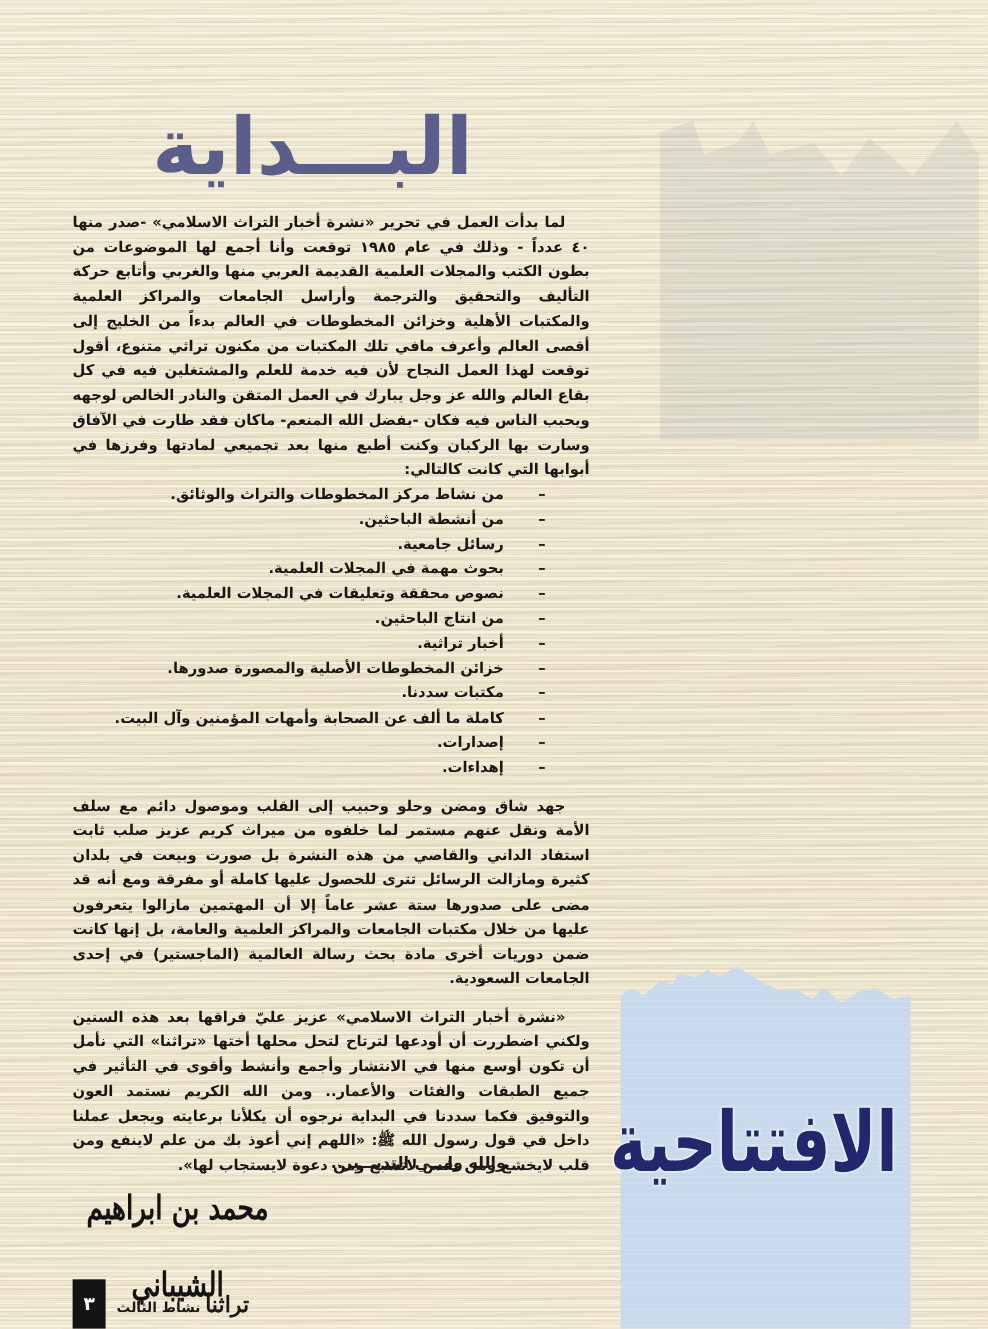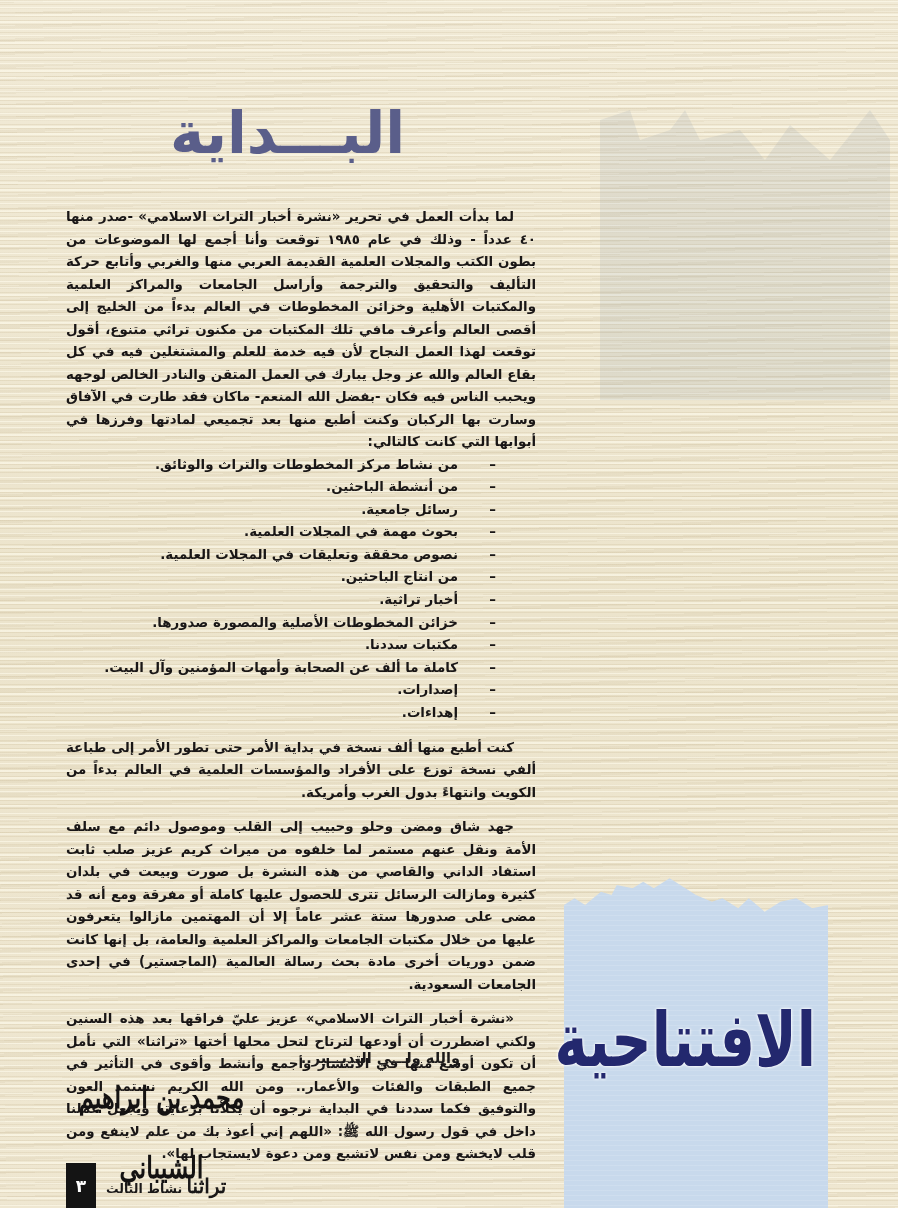--- a/index.html
+++ b/index.html
@@ -13,26 +13,26 @@
       linear-gradient(180deg, #f1ead6 0%, #ece4cc 50%, #efe7d1 100%);
     font-family: "DejaVu Sans", sans-serif;
     color:#1c1a1a;
   }
   .watermark {
     position:absolute; left:590px; top:100px; width:308px; height:300px;
     opacity:0.18;
   }
   .heading {
     position:absolute; left:170px; top:88px; width:260px; height:90px;
-    text-align:left; direction:rtl;
+    text-align:center; direction:rtl;
     font-family:"DejaVu Sans", sans-serif; font-weight:bold;
-    font-size:58px; color:#5a5e8a; letter-spacing:6px; line-height:90px;
+    font-size:72px; color:#5a5e8a; letter-spacing:6px; line-height:90px;
   }
   .article {
-    position:absolute; left:66px; top:206px; width:470px;
+    position:absolute; left:66px; top:192px; width:470px;
     direction:rtl; text-align:justify; text-align-last:right;
     font-family:"DejaVu Sans", sans-serif; font-size:13.4px; line-height:22.5px; font-weight:bold;
     color:#191616;
   }
   .article p { margin:0; text-indent:22px; }
   .article p.gap { margin-top:12px; }
   ul.topics { list-style:none; margin:0; padding:0 40px 0 0; }
   ul.topics li { display:flex; direction:rtl; line-height:22.6px; }
   ul.topics li .dash { width:38px; text-align:center; flex:none; }
   ul.topics li .txt { flex:1; text-align:center; }
@@ -126,21 +126,20 @@
       </li>
     <li>
         <span class="dash">–</span>
         <span class="txt">إصدارات.</span>
       </li>
     <li>
         <span class="dash">–</span>
         <span class="txt">إهداءات.</span>
       </li>
   </ul>
-  <p class="gap">كنت أطبع منها ألف نسخة في بداية الأمر حتى تطور الأمر إلى طباعة ألفي نسخة توزع على الأفراد والمؤسسات العلمية في العالم بدءاً من الكويت وانتهاءً بدول الغرب وأمريكة.</p>
   <p class="gap">جهد شاق ومضن وحلو وحبيب إلى القلب وموصول دائم مع سلف الأمة ونقل عنهم مستمر لما خلفوه من ميراث كريم عزيز صلب ثابت استفاد الداني والقاصي من هذه النشرة بل صورت وبيعت في بلدان كثيرة ومازالت الرسائل تترى للحصول عليها كاملة أو مفرقة ومع أنه قد مضى على صدورها ستة عشر عاماً إلا أن المهتمين مازالوا يتعرفون عليها من خلال مكتبات الجامعات والمراكز العلمية والعامة، بل إنها كانت ضمن دوريات أخرى مادة بحث رسالة العالمية (الماجستير) في إحدى الجامعات السعودية.</p>
   <p class="gap">«نشرة أخبار التراث الاسلامي» عزيز عليّ فراقها بعد هذه السنين ولكني اضطررت أن أودعها لترتاح لتحل محلها أختها «تراثنا» التي نأمل أن تكون أوسع منها في الانتشار وأجمع وأنشط وأقوى في التأثير في جميع الطبقات والفئات والأعمار.. ومن الله الكريم نستمد العون والتوفيق فكما سددنا في البداية نرجوه أن يكلأنا برعايته ويجعل عملنا داخل في قول رسول الله ﷺ: «اللهم إني أعوذ بك من علم لاينفع ومن قلب لايخشع ومن نفس لاتشبع ومن دعوة لايستجاب لها».</p>
 </div>
 
 <div class="closing">والله ولـــي التدبـــير..</div>
 <div class="signature">محمد بن ابراهيم الشيباني</div>
 
 <div class="panel"></div>
 <div class="panel-title">الافتتاحية</div>
 

